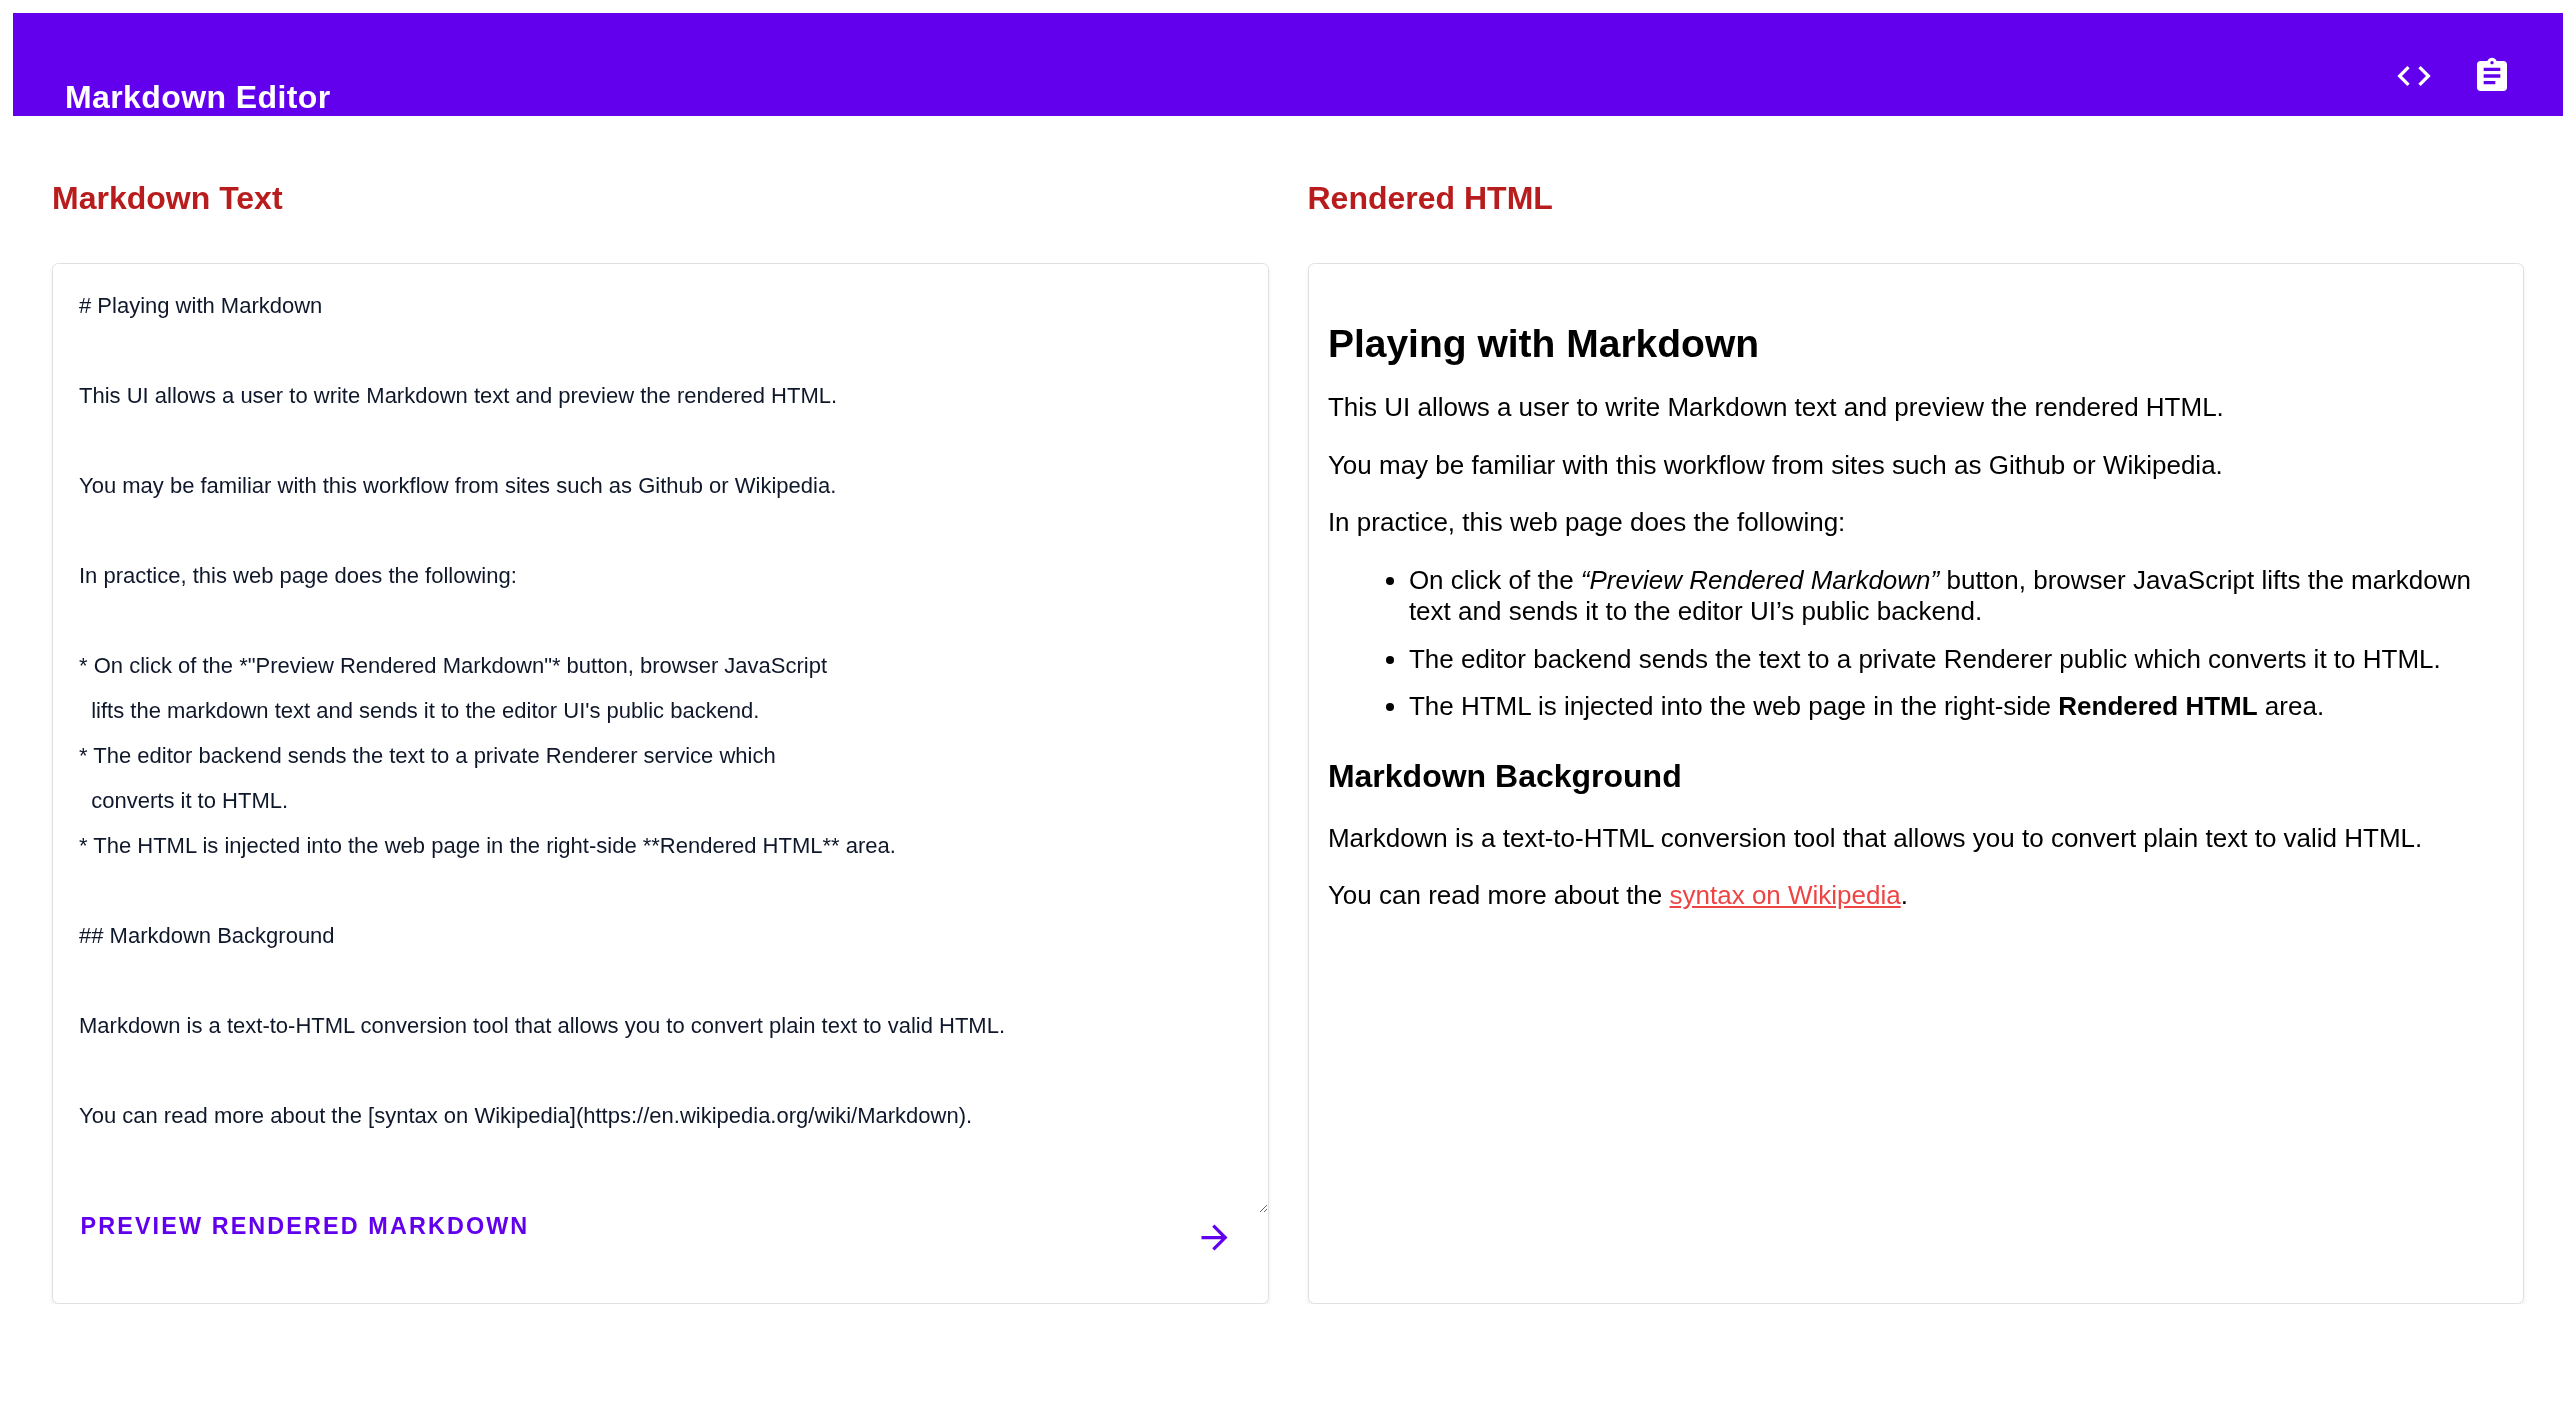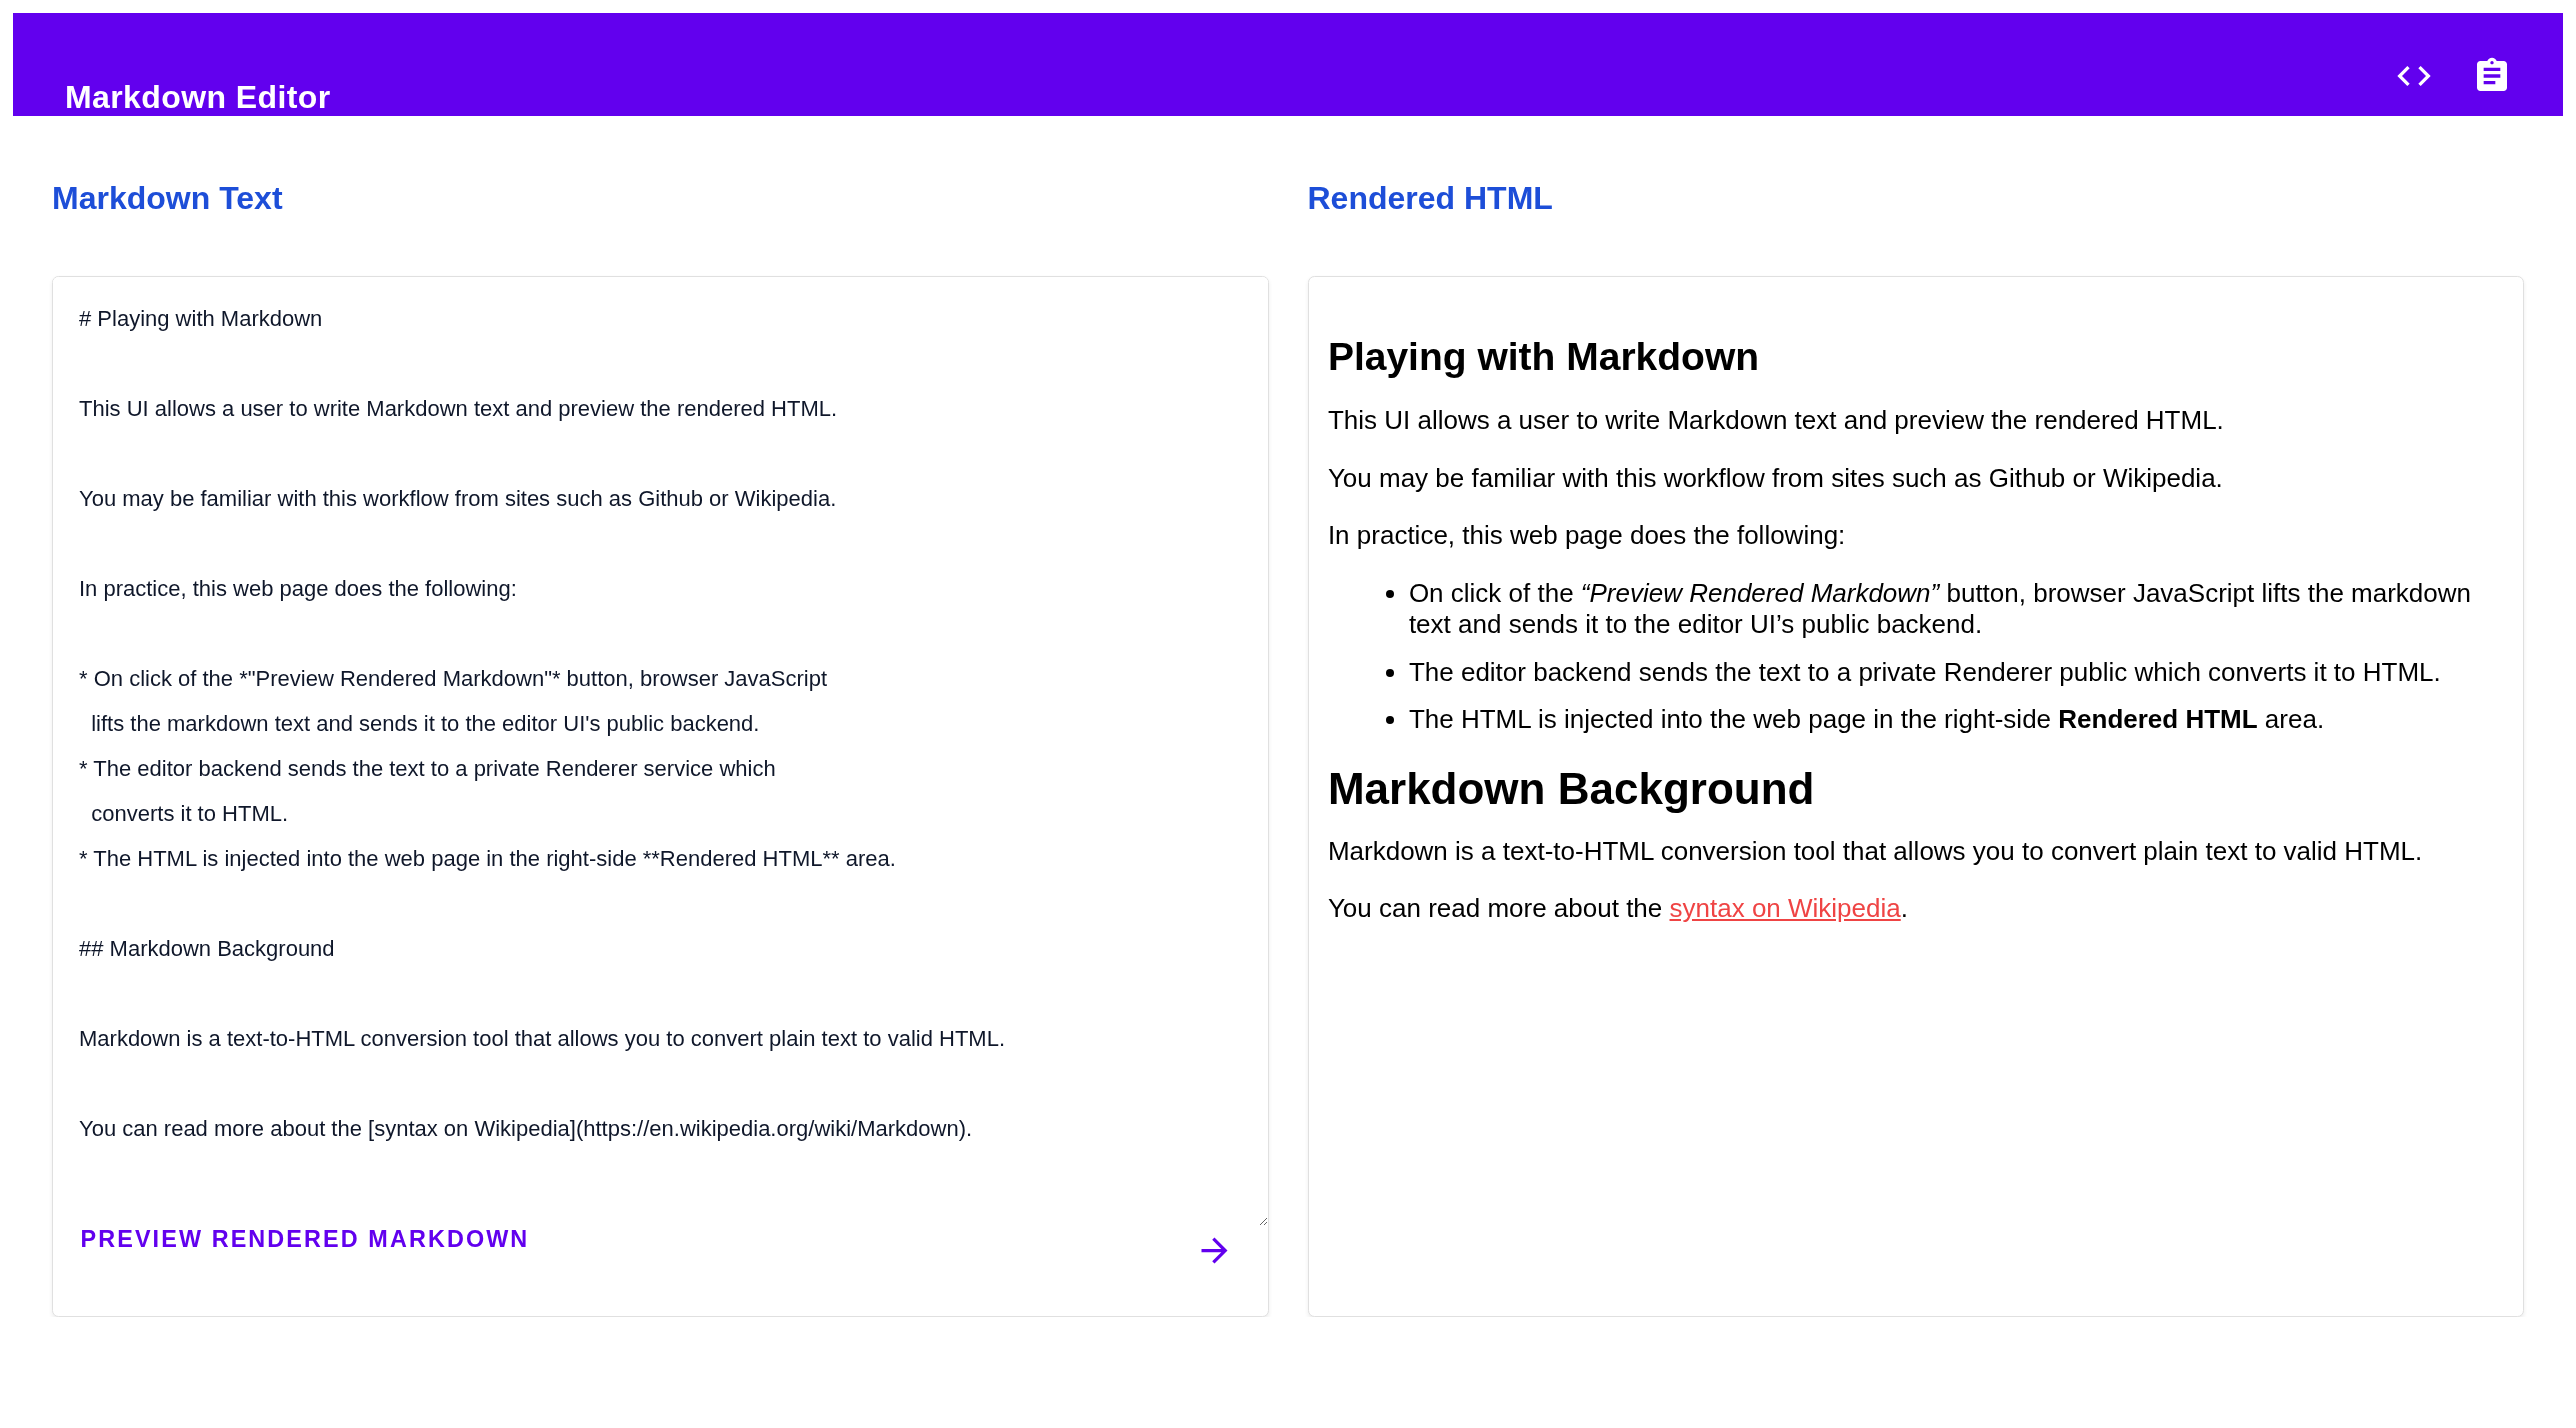--- a/index.html
+++ b/index.html
@@ -43,22 +43,22 @@
   .main {
     display: flex;
     gap: 39px;
     padding: 61px 39px 0 39px;
   }
   .column { flex: 1; min-width: 0; }
   .section-heading {
     font-size: 32px;
     line-height: 42px;
     font-weight: 700;
-    margin: 0 0 57px 0;
-    color: #1d4ed8;
+    margin: 0 0 44px 0;
+    color: #b91c1c;
   }
   .card {
     height: 1041px;
     background: #fff;
     border: 1.6px solid #e0e0e0;
     border-radius: 6.5px;
     box-shadow: 0 2.4px 4px rgba(0,0,0,0.07);
     overflow: hidden;
   }
   .card.editor-card { display: flex; flex-direction: column; }
@@ -113,21 +113,21 @@
     font-size: 26px;
     color: #000;
   }
   .preview h1 {
     font-size: 39px;
     line-height: 45px;
     font-weight: 700;
     margin: 44px 0 0 0;
   }
   .preview h2 {
-    font-size: 44px;
+    font-size: 32px;
     line-height: 42px;
     font-weight: 700;
     margin: 32px 0 0 0;
   }
   .preview p { margin: 26px 0; line-height: 31.5px; }
   .preview ul { margin: 26px 0; padding-left: 65px; }
   .preview li { line-height: 31.5px; margin: 16px; }
   .preview em { font-style: italic; }
   .preview strong { font-weight: 700; }
   .preview a { color: #ef4444; text-decoration: underline; cursor: pointer; }

